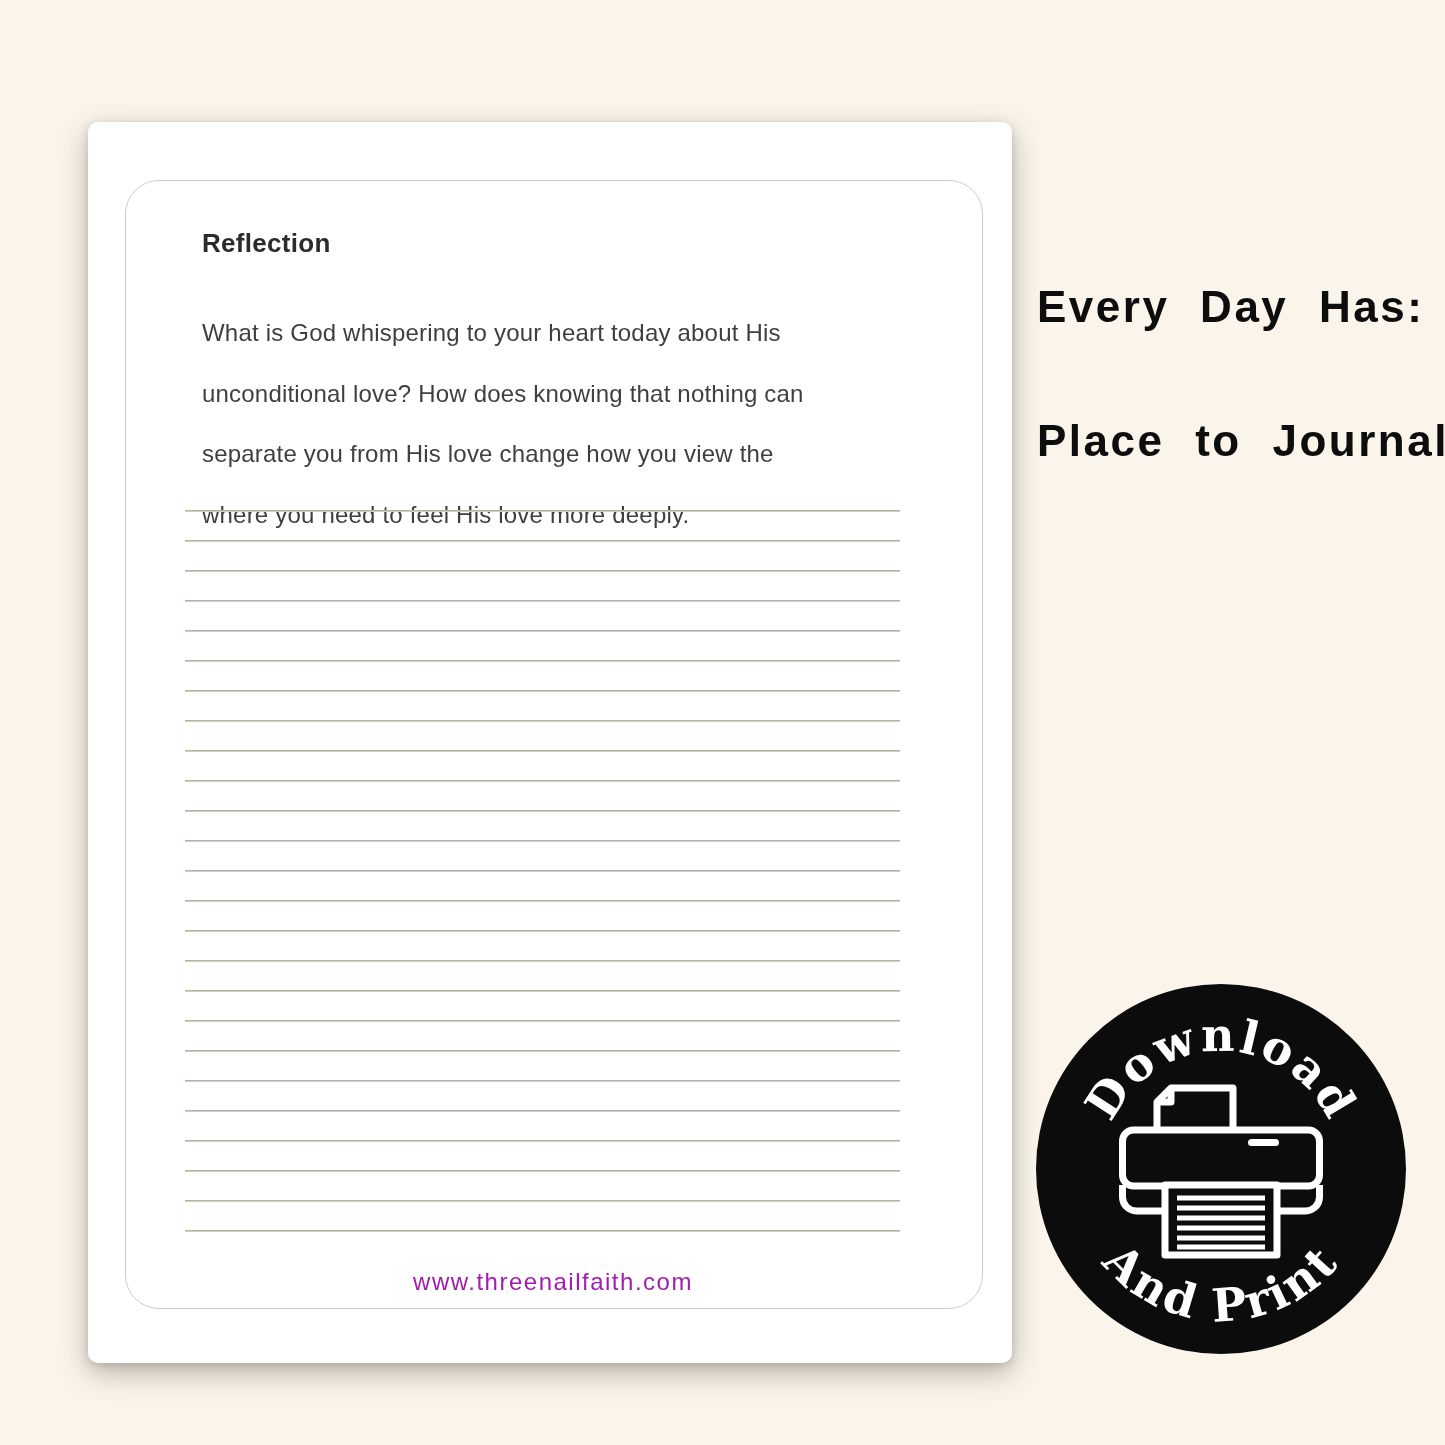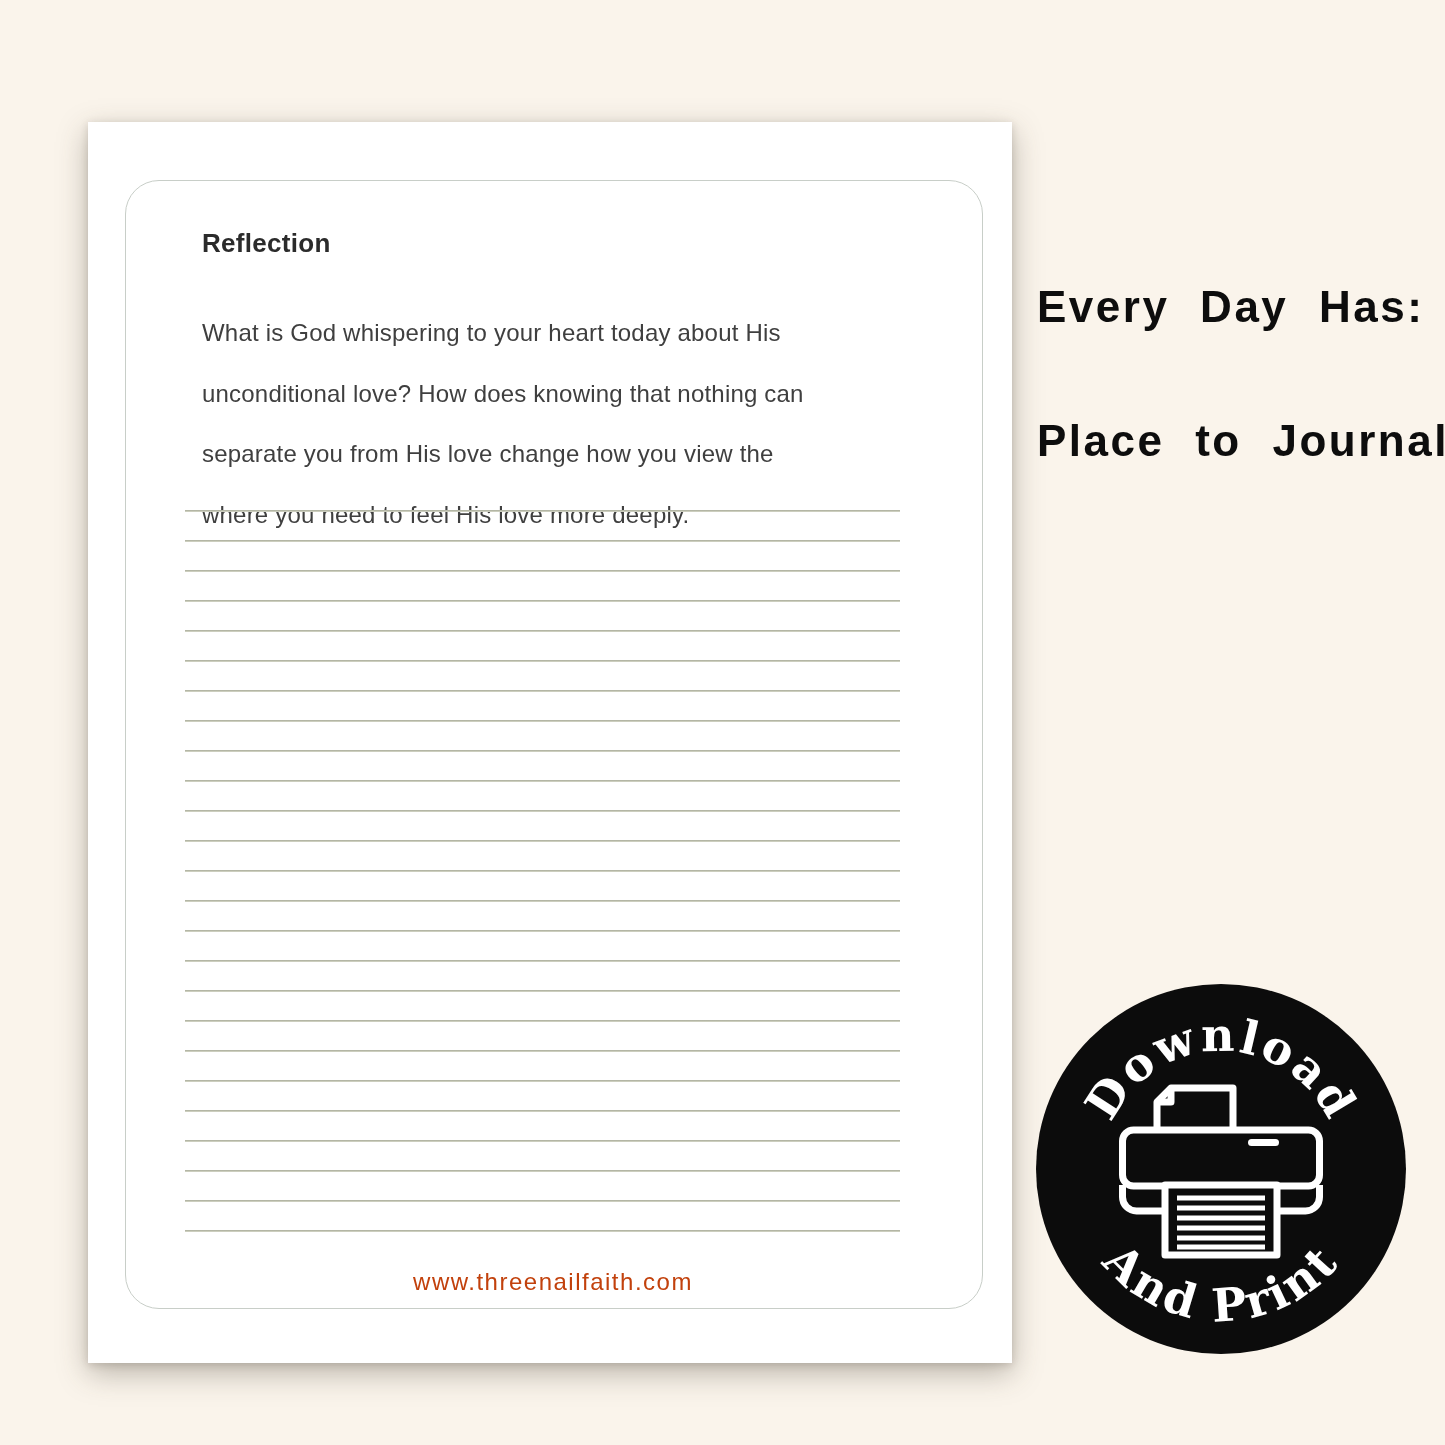--- a/index.html
+++ b/index.html
@@ -5,20 +5,21 @@
   html,body{margin:0;padding:0;background:#FAF4EB;}
   .canvas{
     position:relative;width:1445px;height:1445px;background:#FAF4EB;
     font-family:"Liberation Sans",sans-serif;overflow:hidden;
   }
   
   .sheet{
     position:absolute;left:88px;top:122px;width:924px;height:1241px;
     background:#ffffff;
     box-shadow:0 10px 28px rgba(70,60,50,0.35),0 2px 8px rgba(70,60,50,0.18);
+    border-radius:10px;
   }
   .frame{
     position:absolute;left:37px;top:58px;width:856px;height:1127px;
     border:1px solid #c8cec8;border-radius:34px;
   }
   .page-title{
     position:absolute;left:114px;top:106px;
     font-size:26px;font-weight:700;color:#2b2b2b;letter-spacing:.3px;
   }
   .para{
@@ -26,21 +27,21 @@
     font-size:24px;line-height:33.5px;color:#3f3f3f;letter-spacing:.2px;
   }
   .para div{white-space:nowrap;margin-top:27px;}
   .jlines{position:absolute;left:97px;top:388px;width:715px;}
   .jline{
     height:2px;margin-bottom:28px;
     background:linear-gradient(#a7aa98,#d8dacb);
   }
   .footer-url{
     position:absolute;left:37px;top:1146px;width:856px;text-align:center;
-    font-size:24px;color:#c2410c;letter-spacing:1.5px;
+    font-size:24px;color:#a21caf;letter-spacing:1.5px;
   }
   
   .panel-heading{
     position:absolute;left:1037px;
     font-size:44px;line-height:44px;font-weight:700;color:#0d0d0d;
     letter-spacing:2.5px;word-spacing:16px;white-space:nowrap;
   }
   .ph1{top:285px;text-align:right;}
   .ph2{top:419px;}
   

